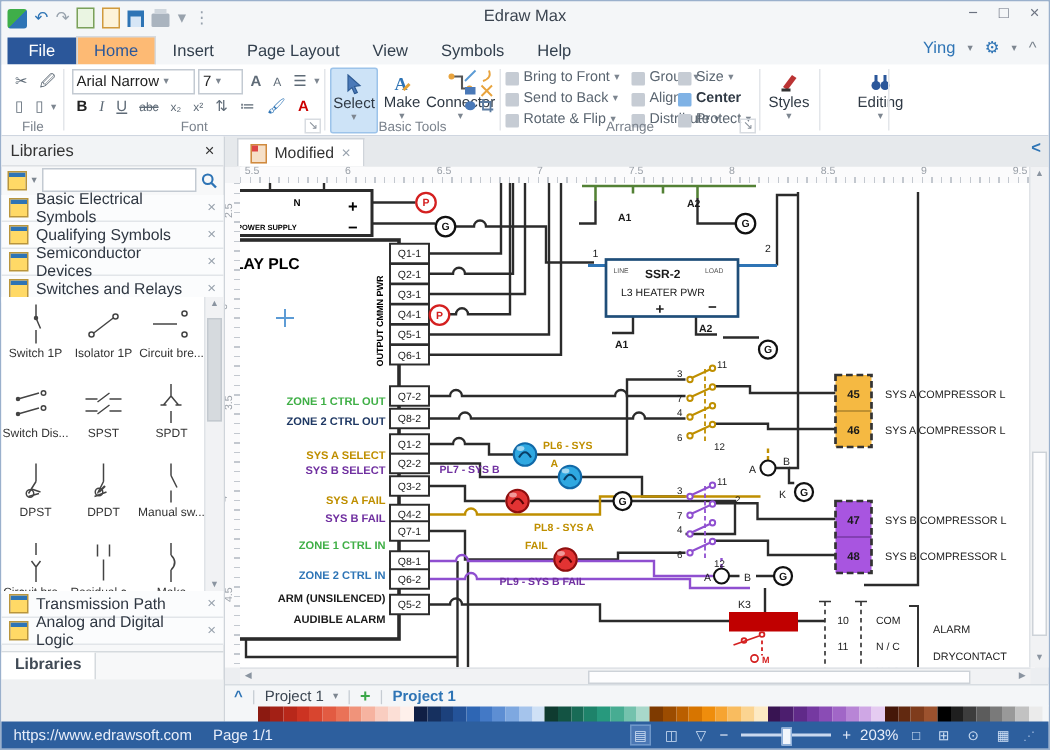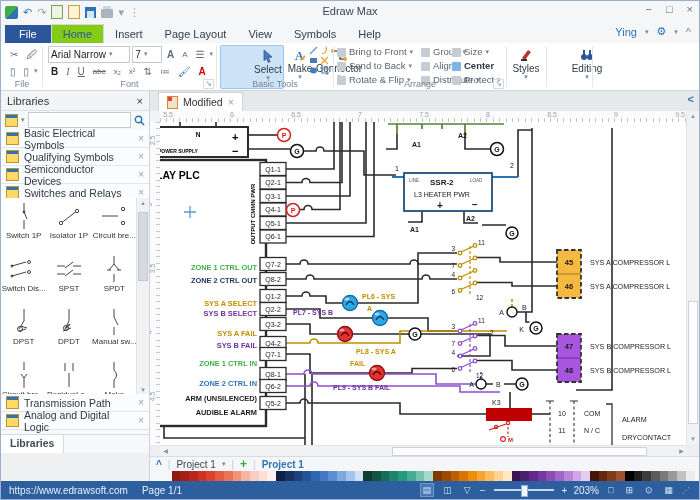--- a/index.html
+++ b/index.html
@@ -18,36 +18,36 @@
   .ic-print{width:12px;height:9px;background:#aab4bf;border-radius:1px;margin-top:3px;position:relative;}
   .ic-print:before{content:"";position:absolute;left:2px;top:-3px;width:8px;height:3px;background:#cfd6dd;}
   .apptitle{position:absolute;left:0;right:0;top:4px;text-align:center;font-size:11px;color:#3b4450;}
   .winctl{position:absolute;right:6px;top:2px;display:flex;gap:14px;color:#6b7280;font-size:11px;}
   .winctl span{cursor:default}
   
   .tabrow{position:absolute;top:22px;left:0;right:0;height:20px;background:#f4f6f8;}
   .tabs{position:absolute;left:4px;bottom:0;display:flex;align-items:flex-end;}
   .rtab{padding:3px 11px 3px;font-size:11px;color:#33404e;cursor:default;}
   .rtab.file{background:#2b579a;color:#fff;padding:3px 14px;}
-  .rtab.active{background:#84cc16;color:#2b579a;border:1px solid #d5d9de;border-bottom:none;}
+  .rtab.active{background:#fdba74;color:#2b579a;border:1px solid #d5d9de;border-bottom:none;}
   .userarea{position:absolute;right:8px;top:2px;display:flex;gap:8px;align-items:center;font-size:11px;color:#2e74b5;}
   
   .ribbon{position:absolute;top:42px;left:0;right:0;height:47px;background:#fff;border-bottom:1px solid #cfd6e0;}
   .grp{position:absolute;top:0;bottom:0;}
   .gsep{position:absolute;top:3px;bottom:3px;width:1px;background:#e3e6ea;}
   .glabel{position:absolute;left:0;right:0;bottom:1px;text-align:center;font-size:9px;color:#7a828c;}
   .dlg{position:absolute;right:1px;bottom:1px;font-size:8px;color:#8b939d;border:1px solid #d8dce1;line-height:8px;padding:0 1px;}
   .mini{display:inline-block;font-size:10px;color:#5f6b77;padding:1px 3px;line-height:13px;cursor:default;}
   .row1{position:absolute;top:3px;left:4px;right:2px;height:16px;display:flex;align-items:center;gap:2px;}
   .row2{position:absolute;top:20px;left:4px;right:2px;height:16px;display:flex;align-items:center;gap:2px;}
   .combo{border:1px solid #c3cad2;background:#fff;font-size:10px;color:#222;display:flex;align-items:center;height:15px;padding:0 2px;gap:3px;}
   .combo .cv{overflow:hidden;white-space:nowrap;}
   .car{font-size:7px;color:#7d8690;}
   .bigbtn{width:30px;height:40px;text-align:center;font-size:10px;color:#2f3944;padding-top:2px;cursor:default;border-radius:2px;}
-  .bigbtn.sel{background:#cde3f7;border:1px solid #9cc3ea;padding-left:32px;}
+  .bigbtn.sel{background:#cde3f7;border:1px solid #9cc3ea;}
   .bigbtn .bicon{height:16px;display:flex;align-items:center;justify-content:center;}
   .bigbtn .car{display:block;margin-top:-1px;}
   .arr-col{position:absolute;top:2px;font-size:9.5px;color:#5a6570;line-height:14px;white-space:nowrap;}
   .arr-it{display:flex;align-items:center;gap:3px;height:14px;cursor:default;}
   .arr-ic{width:9px;height:9px;background:#c6ccd4;display:inline-block;border-radius:1px;}
   .arr-ic.blue{background:#7fb2e5;}
   .bold-ish{font-weight:bold}
   
   .main{position:absolute;top:90px;left:0;right:0;bottom:18px;display:flex;}
   

